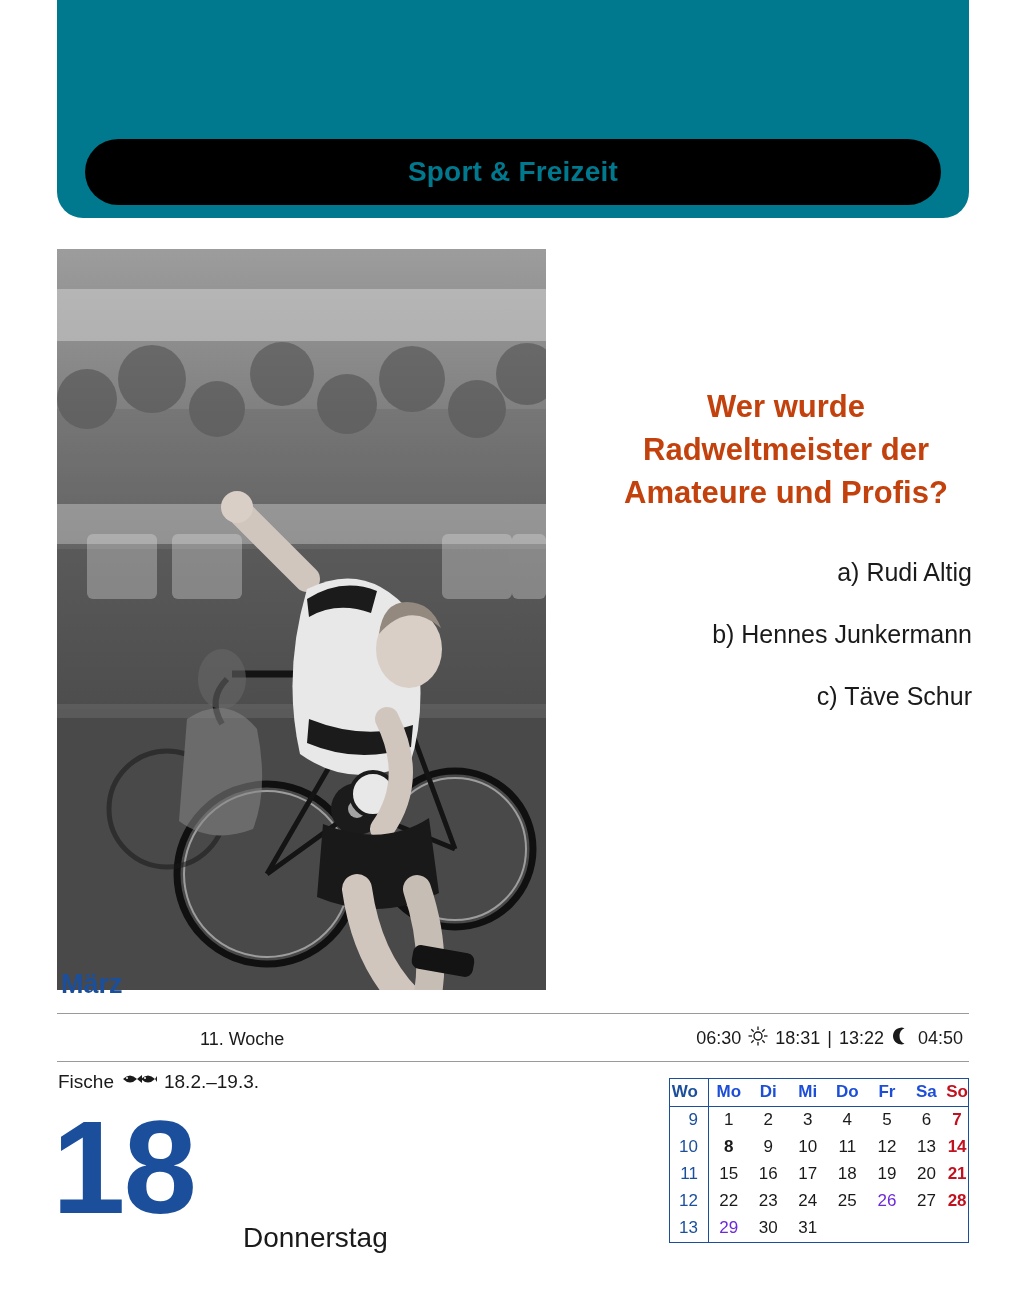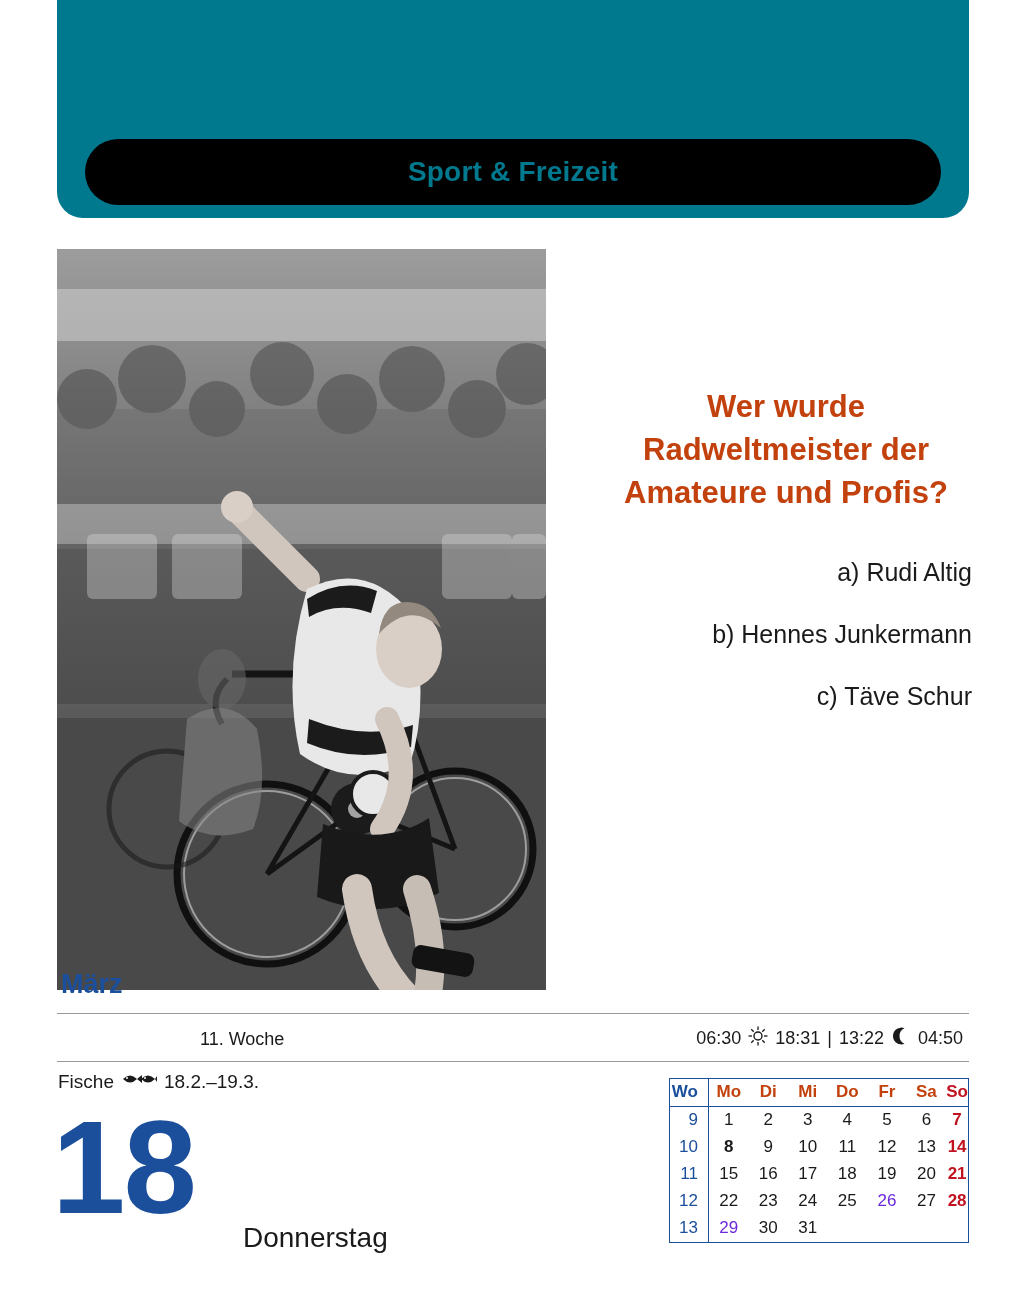--- a/index.html
+++ b/index.html
@@ -172,21 +172,21 @@
     width: 100%;
   }
   .minical td, .minical th {
     text-align: center;
     padding: 3px 0 4px 0;
     width: 14.28%;
     font-weight: normal;
   }
   .minical thead th {
     font-weight: bold;
-    color: #c2410c;
+    color: #1d4ed8;
     border-bottom: 1px solid #1b4f9c;
     padding-bottom: 4px;
   }
   .minical thead th.so { color: #c1121f; }
   .minical td.wo, .minical th.wo {
     color: #1b4f9c;
     border-right: 1px solid #1b4f9c;
     text-align: right;
     padding-right: 10px;
     width: 13%;

